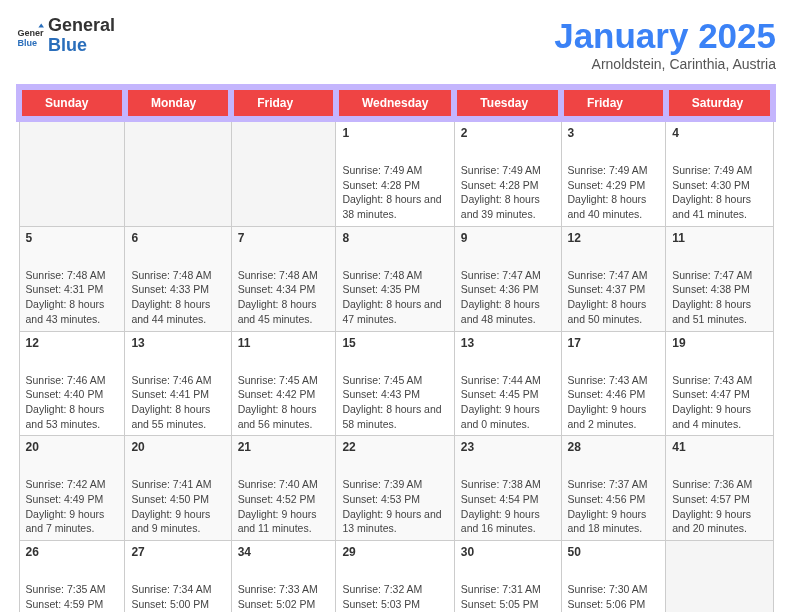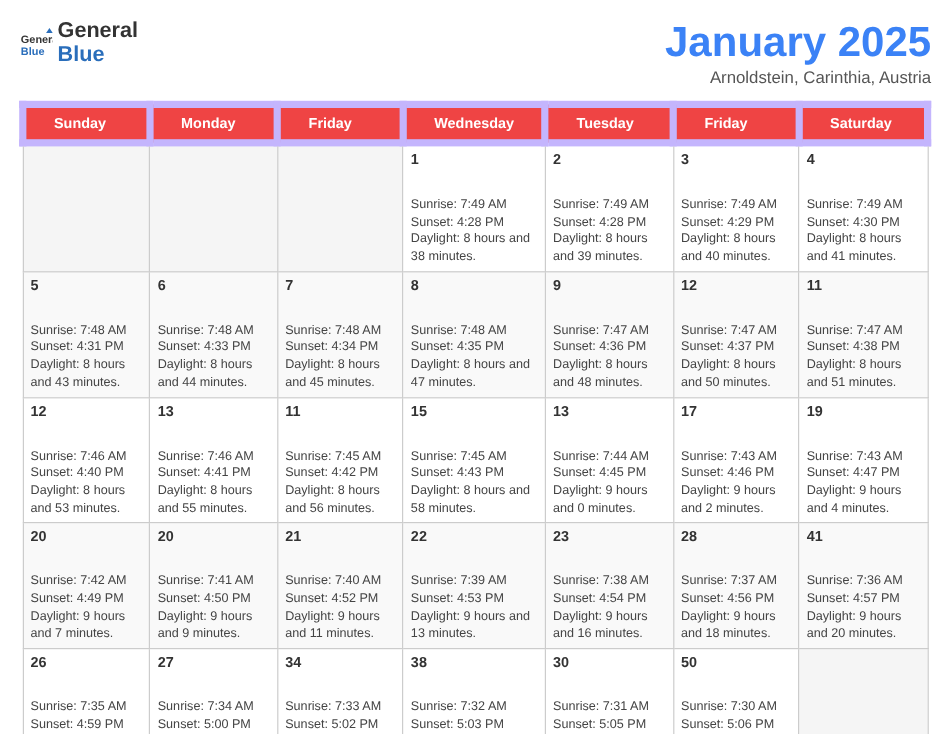--- a/index.html
+++ b/index.html
@@ -240,21 +240,21 @@
         </td>
         <td>
           <span class="day-num">27</span>
           <div class="day-info">Sunrise: 7:34 AM<br>Sunset: 5:00 PM<br>Daylight: 9 hours and 25 minutes.</div>
         </td>
         <td>
           <span class="day-num">34</span>
           <div class="day-info">Sunrise: 7:33 AM<br>Sunset: 5:02 PM<br>Daylight: 9 hours and 28 minutes.</div>
         </td>
         <td>
-          <span class="day-num">38</span>
+          <span class="day-num">29</span>
           <div class="day-info">Sunrise: 7:32 AM<br>Sunset: 5:03 PM<br>Daylight: 9 hours and 31 minutes.</div>
         </td>
         <td>
           <span class="day-num">30</span>
           <div class="day-info">Sunrise: 7:31 AM<br>Sunset: 5:05 PM<br>Daylight: 9 hours and 33 minutes.</div>
         </td>
         <td>
           <span class="day-num">50</span>
           <div class="day-info">Sunrise: 7:30 AM<br>Sunset: 5:06 PM<br>Daylight: 9 hours and 36 minutes.</div>
         </td>

